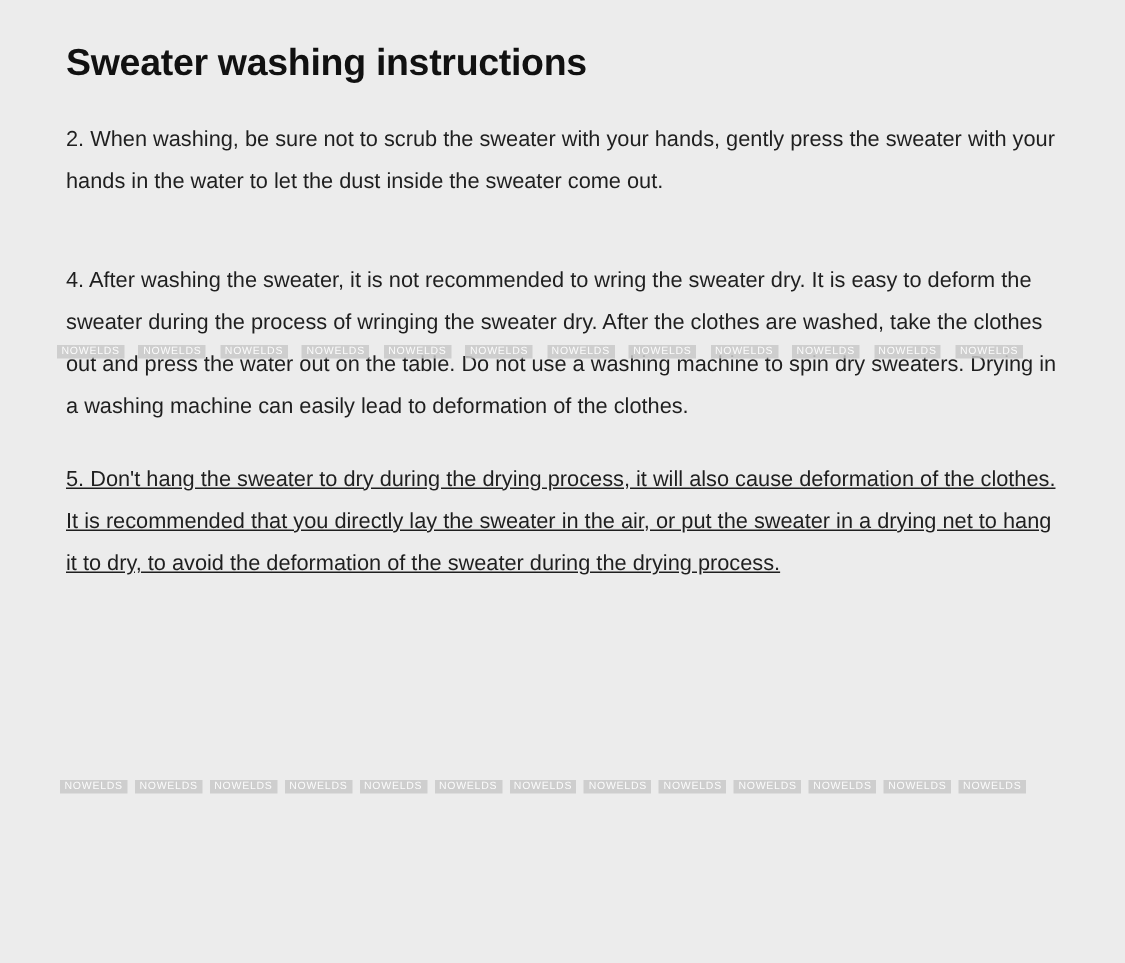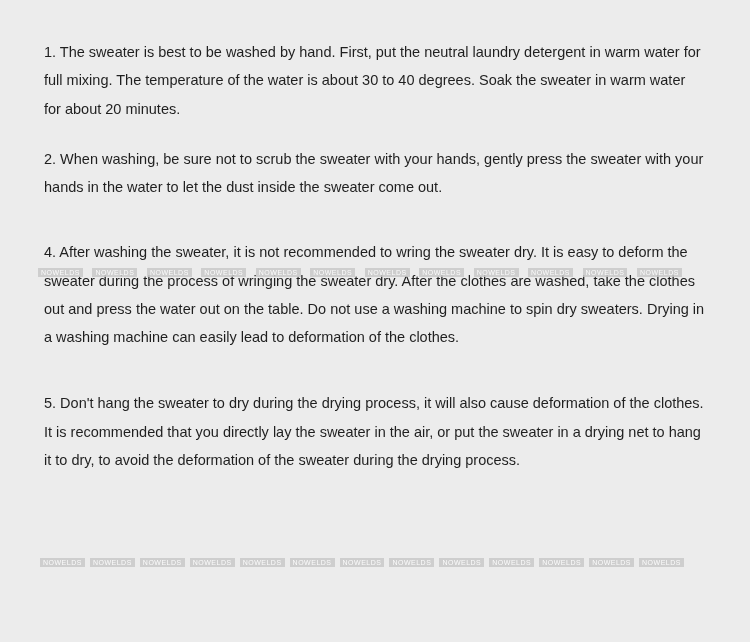--- a/index.html
+++ b/index.html
@@ -38,21 +38,21 @@
   .instruction {
     font-size: 14.5px;
     line-height: 1.95;
     color: #1f1f1f;
     margin: 0;
   }
   .i1 { margin-top: 38px; }
   .i2 { margin-top: 22px; }
   .i3 { margin-top: 23px; }
   .i4 { margin-top: 37px; }
-  .i5 { margin-top: 38px; }
+  .i5 { margin-top: 20px; text-decoration: underline; }
 
   
   .watermark-strip {
     position: absolute;
     left: 38px;
     width: 644px;
     height: 12px;
     display: flex;
     justify-content: space-between;
     align-items: center;
@@ -70,23 +70,23 @@
     padding: 1px 3px;
     white-space: nowrap;
     opacity: 0.85;
   }
 </style>
 </head>
 <body>
 
 <div class="page">
 
+  <h1 class="doc-title">Sweater washing instructions</h1>
 
   <div class="instructions">
-    <p class="instruction i1">1. The sweater is best to be washed by hand. First, put the neutral laundry detergent in warm water for full mixing. The temperature of the water is about 30 to 40 degrees. Soak the sweater in warm water for about 20 minutes.</p>
     <p class="instruction i2">2. When washing, be sure not to scrub the sweater with your hands, gently press the sweater with your hands in the water to let the dust inside the sweater come out.</p>
     <p class="instruction i4">4. After washing the sweater, it is not recommended to wring the sweater dry. It is easy to deform the sweater during the process of wringing the sweater dry. After the clothes are washed, take the clothes out and press the water out on the table. Do not use a washing machine to spin dry sweaters. Drying in a washing machine can easily lead to deformation of the clothes.</p>
     <p class="instruction i5">5. Don't hang the sweater to dry during the drying process, it will also cause deformation of the clothes. It is recommended that you directly lay the sweater in the air, or put the sweater in a drying net to hang it to dry, to avoid the deformation of the sweater during the drying process.</p>
   </div>
 
   <div class="watermark-strip wm-1">
       <span class="wm-tile">NOWELDS</span>
       <span class="wm-tile">NOWELDS</span>
       <span class="wm-tile">NOWELDS</span>
       <span class="wm-tile">NOWELDS</span>

